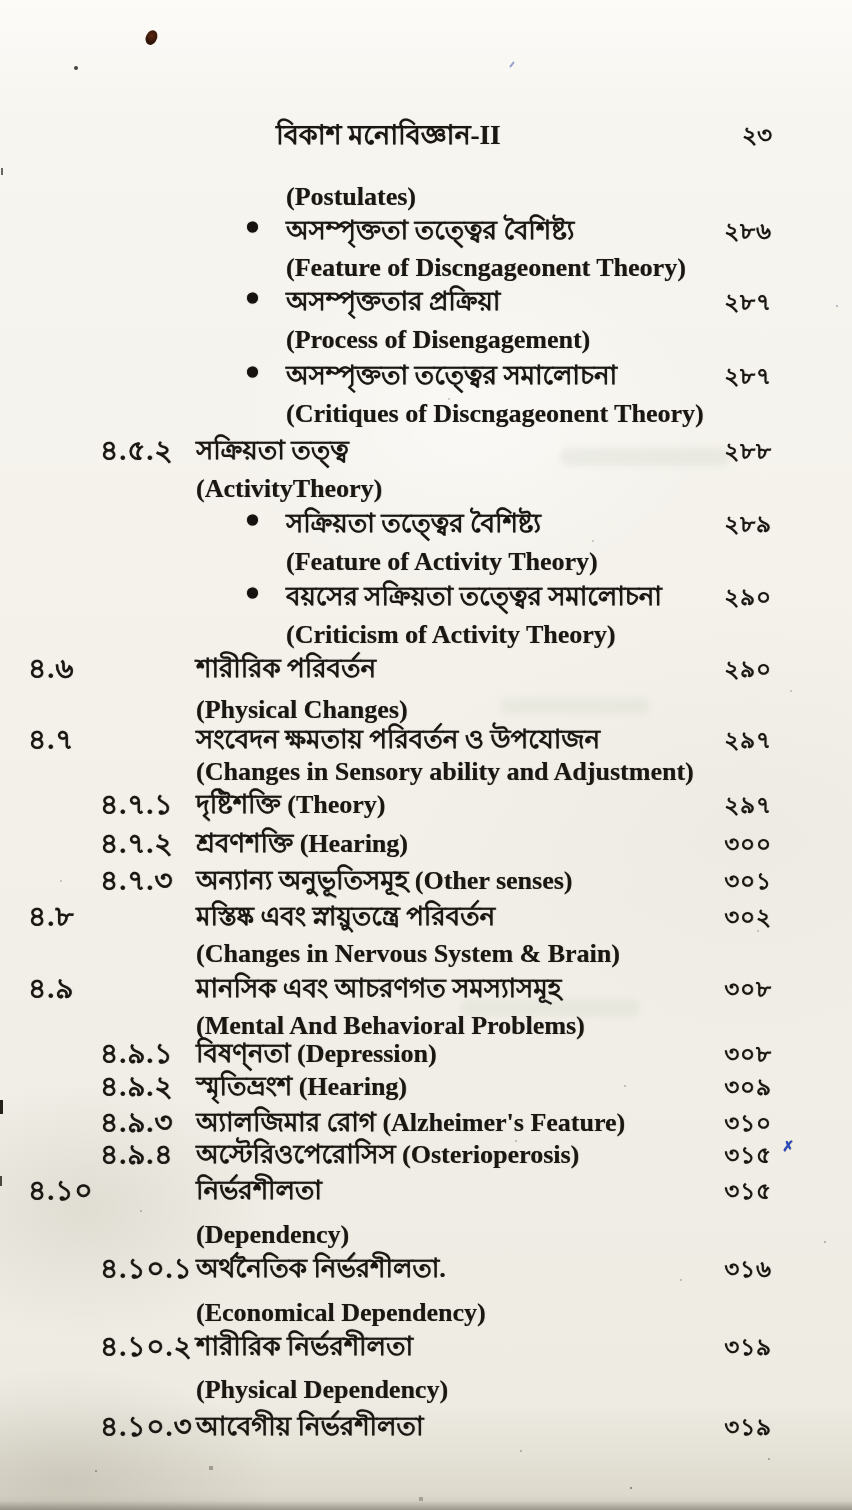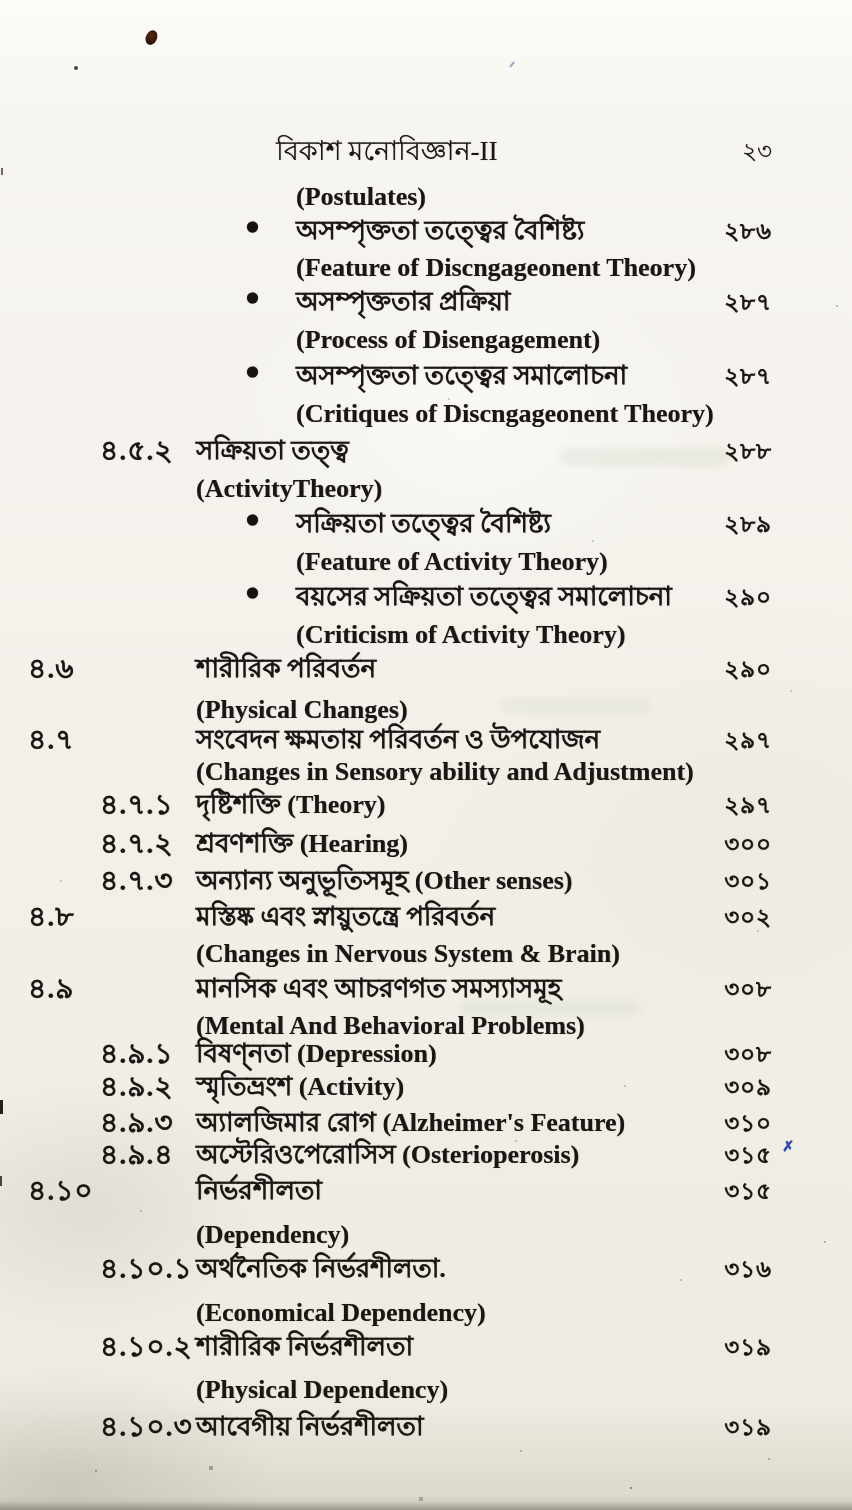--- a/index.html
+++ b/index.html
@@ -7,34 +7,34 @@
     position:relative;width:852px;height:1510px;overflow:hidden;
     font-family:"Liberation Serif","DejaVu Serif",serif;
     color:#1a1713;
     background:
       radial-gradient(ellipse 260px 180px at 10% 80%, rgba(196,192,178,.35), transparent 70%),
       radial-gradient(ellipse 340px 240px at 55% 28%, rgba(255,255,255,.5), transparent 70%),
       radial-gradient(ellipse 500px 320px at 88% 55%, rgba(224,221,211,.28), transparent 72%),
       radial-gradient(ellipse 300px 160px at 8% 98%, rgba(160,155,140,.30), transparent 70%),
       linear-gradient(180deg,#fcfbf8 0%,#f7f5ef 8%,#f2f0e9 55%,#edebe2 93%,#ddd9cc 99%,#c9c6b9 100%);
   }
-  .hdr-title,.hdr-page{position:absolute;top:152px;transform:translateY(-50%);
-    font-weight:400;white-space:nowrap;
+  .hdr-title,.hdr-page{position:absolute;top:136px;transform:translateY(-50%);
+    font-weight:700;white-space:nowrap;
     text-shadow:0.3px 0.3px 0.7px rgba(25,20,15,.55);}
   .hdr-title{left:276px;font-size:27px;}
   .hdr-page{right:80px;font-size:23px;}
   .toc{position:absolute;top:0;left:0;width:100%;height:100%;}
   .row{position:absolute;left:0;right:0;height:0;}
   .row > span{position:absolute;top:0;transform:translateY(-50%);white-space:nowrap;
     text-shadow:0.3px 0.3px 0.7px rgba(25,20,15,.5);}
   .sec{left:196px;font-size:28px;font-weight:700;letter-spacing:1px;}
   .row.l1 .sec{left:28px;}
   .row.l2 .sec{left:100px;}
   .title{left:196px;font-size:26px;font-weight:700;}
-  .row.bullet .title,.row.sub_bullet .title{left:296px;}
+  .row.bullet .title,.row.sub_bullet .title{left:286px;}
   .bullet-icon{left:247px;width:11px;height:11px;margin-top:-5px;border-radius:50%;
     background:#15120f;box-shadow:0 0 1px rgba(20,15,10,.8);}
   .page-num{right:80px;font-size:23px;font-weight:700;letter-spacing:1px;}
   .blue-mark{right:58px;margin-top:-10px;font-size:14px;font-weight:700;color:#2a49bb;
     transform:rotate(8deg);text-shadow:none;}
   
   .spot-brown{position:absolute;left:146px;top:30px;width:11px;height:15px;
     border-radius:55% 60% 50% 58%;transform:rotate(28deg);
     background:radial-gradient(circle at 42% 40%, #5a2711, #2a1208 72%);}
   .dot-dark{position:absolute;left:74px;top:66px;width:4px;height:4px;border-radius:50%;background:#46433e;}
@@ -169,21 +169,21 @@
       <div class="row sub" style="top: 1026px;">
         <span class="title">(Mental And Behavioral Problems)</span>
       </div>
       <div class="row l2" style="top: 1055px;">
         <span class="sec">৪.৯.১</span>
         <span class="title">বিষণ্নতা (Depression)</span>
         <span class="page-num">৩০৮</span>
       </div>
       <div class="row l2" style="top: 1088px;">
         <span class="sec">৪.৯.২</span>
-        <span class="title">স্মৃতিভ্রংশ (Activity)</span>
+        <span class="title">স্মৃতিভ্রংশ (Hearing)</span>
         <span class="page-num">৩০৯</span>
       </div>
       <div class="row l2" style="top: 1124px;">
         <span class="sec">৪.৯.৩</span>
         <span class="title">অ্যালজিমার রোগ (Alzheimer's Feature)</span>
         <span class="page-num">৩১০</span>
       </div>
       <div class="row l2" style="top: 1156px;">
         <span class="sec">৪.৯.৪</span>
         <span class="title">অস্টেরিওপেরোসিস (Osterioperosis)</span>

